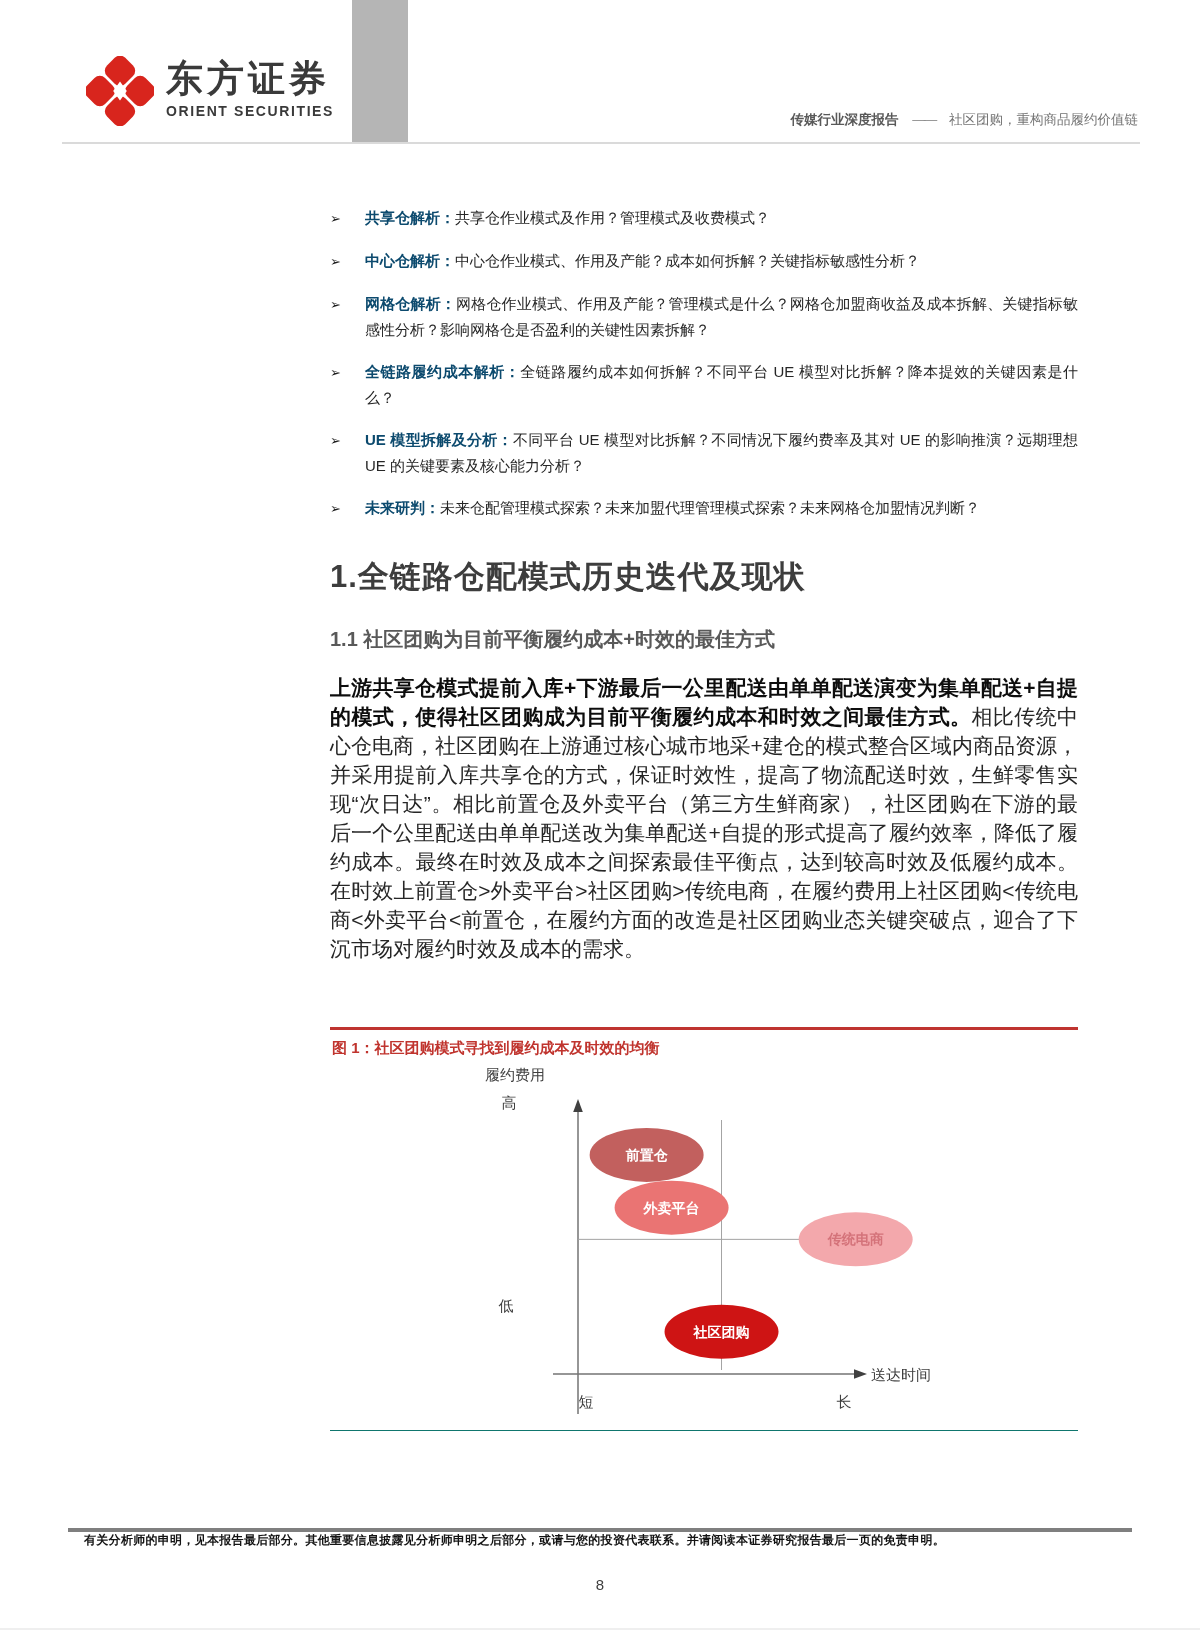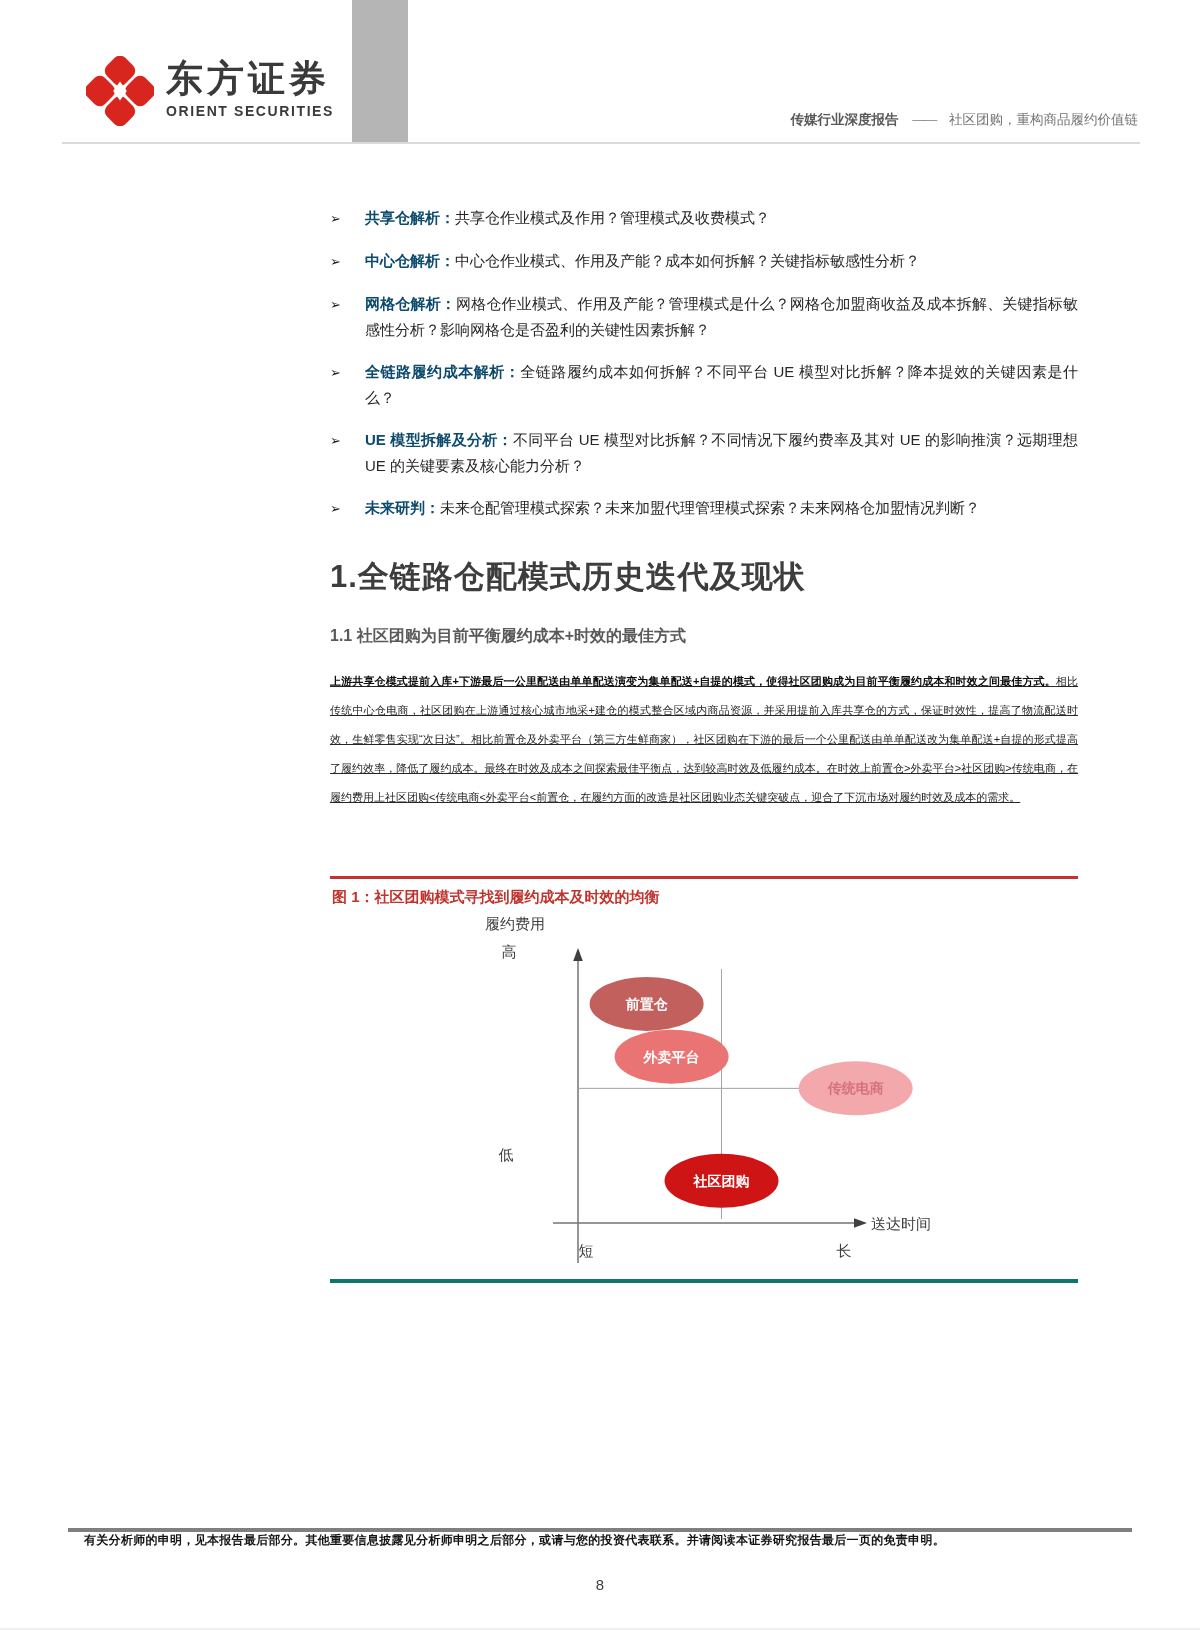--- a/index.html
+++ b/index.html
@@ -19,25 +19,25 @@
   .header-report-type{font-weight:700;color:#595959;}
   .header-dash{color:#8c8c8c;margin:0 10px;letter-spacing:-2px;}
   .header-report-title{color:#737373;}
   
   .content{position:absolute;left:330px;top:205px;width:748px;}
   ul.qlist{list-style:none;margin:0;padding:0;}
   ul.qlist li{display:flex;margin-bottom:16px;font-size:15px;line-height:26px;color:#262626;text-align:justify;}
   .bullet-marker{width:35px;flex-shrink:0;font-size:13px;color:#1a1a1a;padding-top:1px;}
   .bullet-term{font-weight:700;color:#0c4a6e;}
   h1.sec{font-size:31px;font-weight:700;color:#3d3d3d;margin:34px 0 0 0;letter-spacing:1px;}
-  h2.sec{font-size:16px;font-weight:700;color:#595959;margin:28px 0 0 0;}
-  p.body-para{margin:20px 0 8px 0;font-size:11px;line-height:29px;text-align:justify;color:#262626;text-decoration:underline;}
+  h2.sec{font-size:20px;font-weight:700;color:#595959;margin:28px 0 0 0;}
+  p.body-para{margin:20px 0 8px 0;font-size:21px;line-height:29px;text-align:justify;color:#262626;}
   p.body-para .lead{font-weight:700;color:#0d0d0d;}
   
-  .figure{margin-top:64px;border-top:3px solid #bf3430;border-bottom:4px solid #0f766e;}
+  .figure{margin-top:64px;border-top:3px solid #bf3430;border-bottom:1px solid #0f766e;}
   .fig-title{padding:9px 0 0 2px;font-size:15px;font-weight:700;color:#c0342e;}
   .fig-chart{display:block;margin-top:4px;}
   .fig-source{font-size:13px;color:#7f7f7f;padding:14px 0 10px 2px;}
   
   .footer{position:absolute;left:68px;right:68px;top:1528px;border-top:4px solid #7f7f7f;padding-top:0;}
   .footer-text{font-size:12px;font-weight:700;color:#141414;padding-left:16px;letter-spacing:0.3px;}
   .page-number{position:absolute;left:0;width:100%;top:1576px;text-align:center;font-size:15px;color:#404040;}
 </style>
 </head>
 <body>

